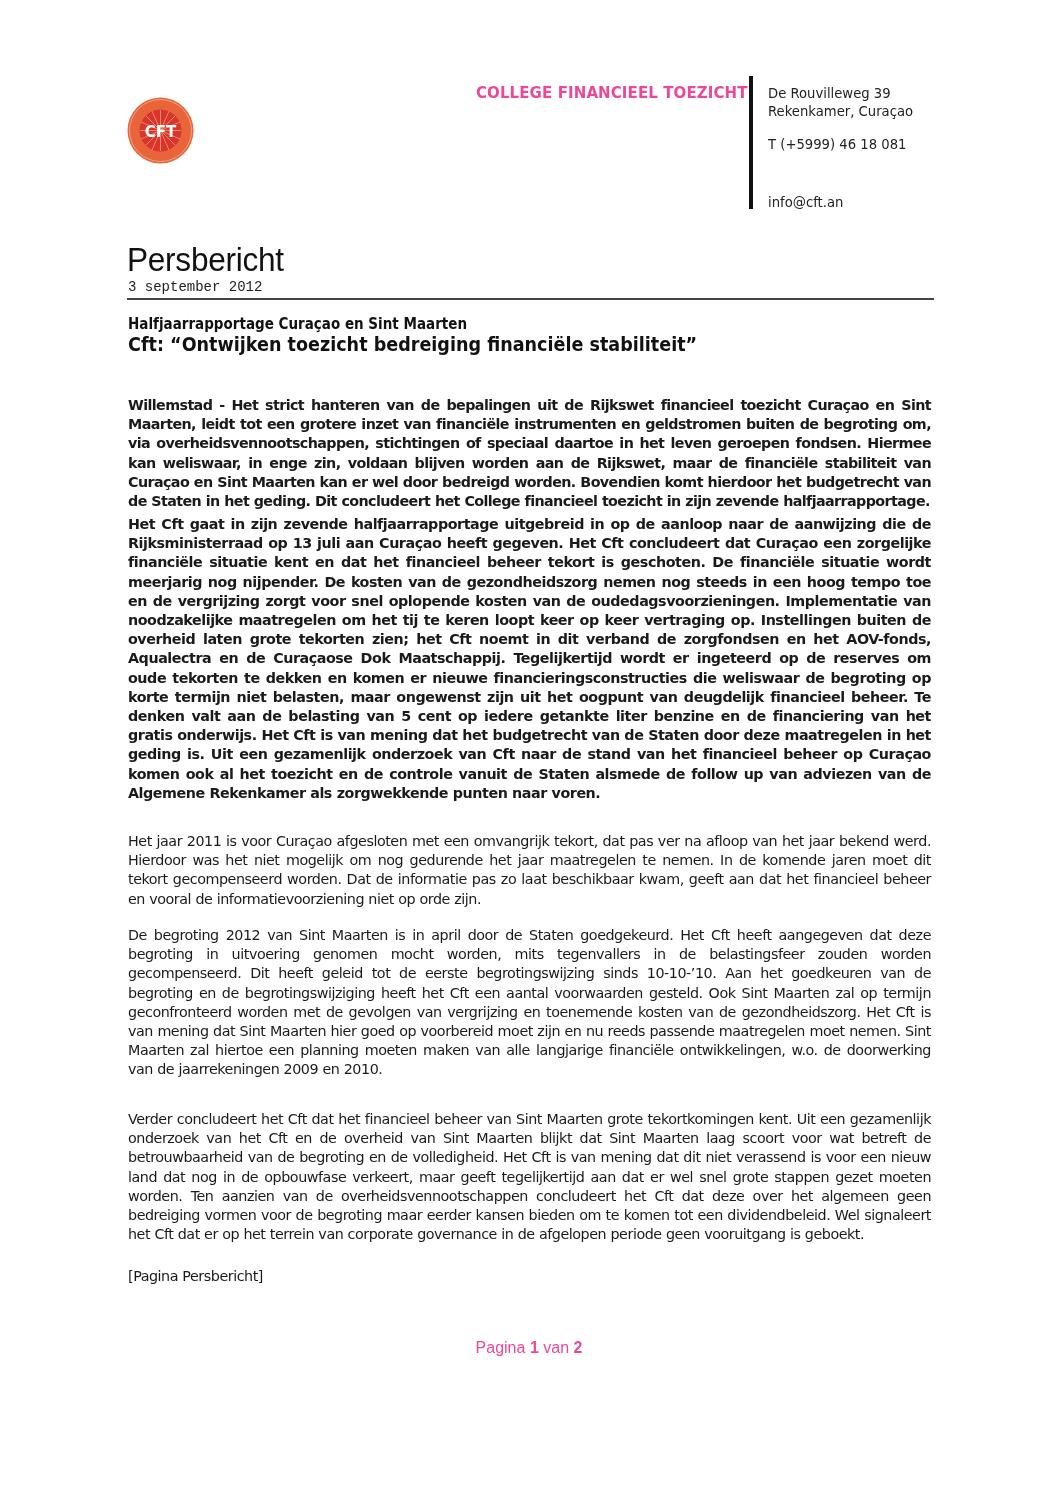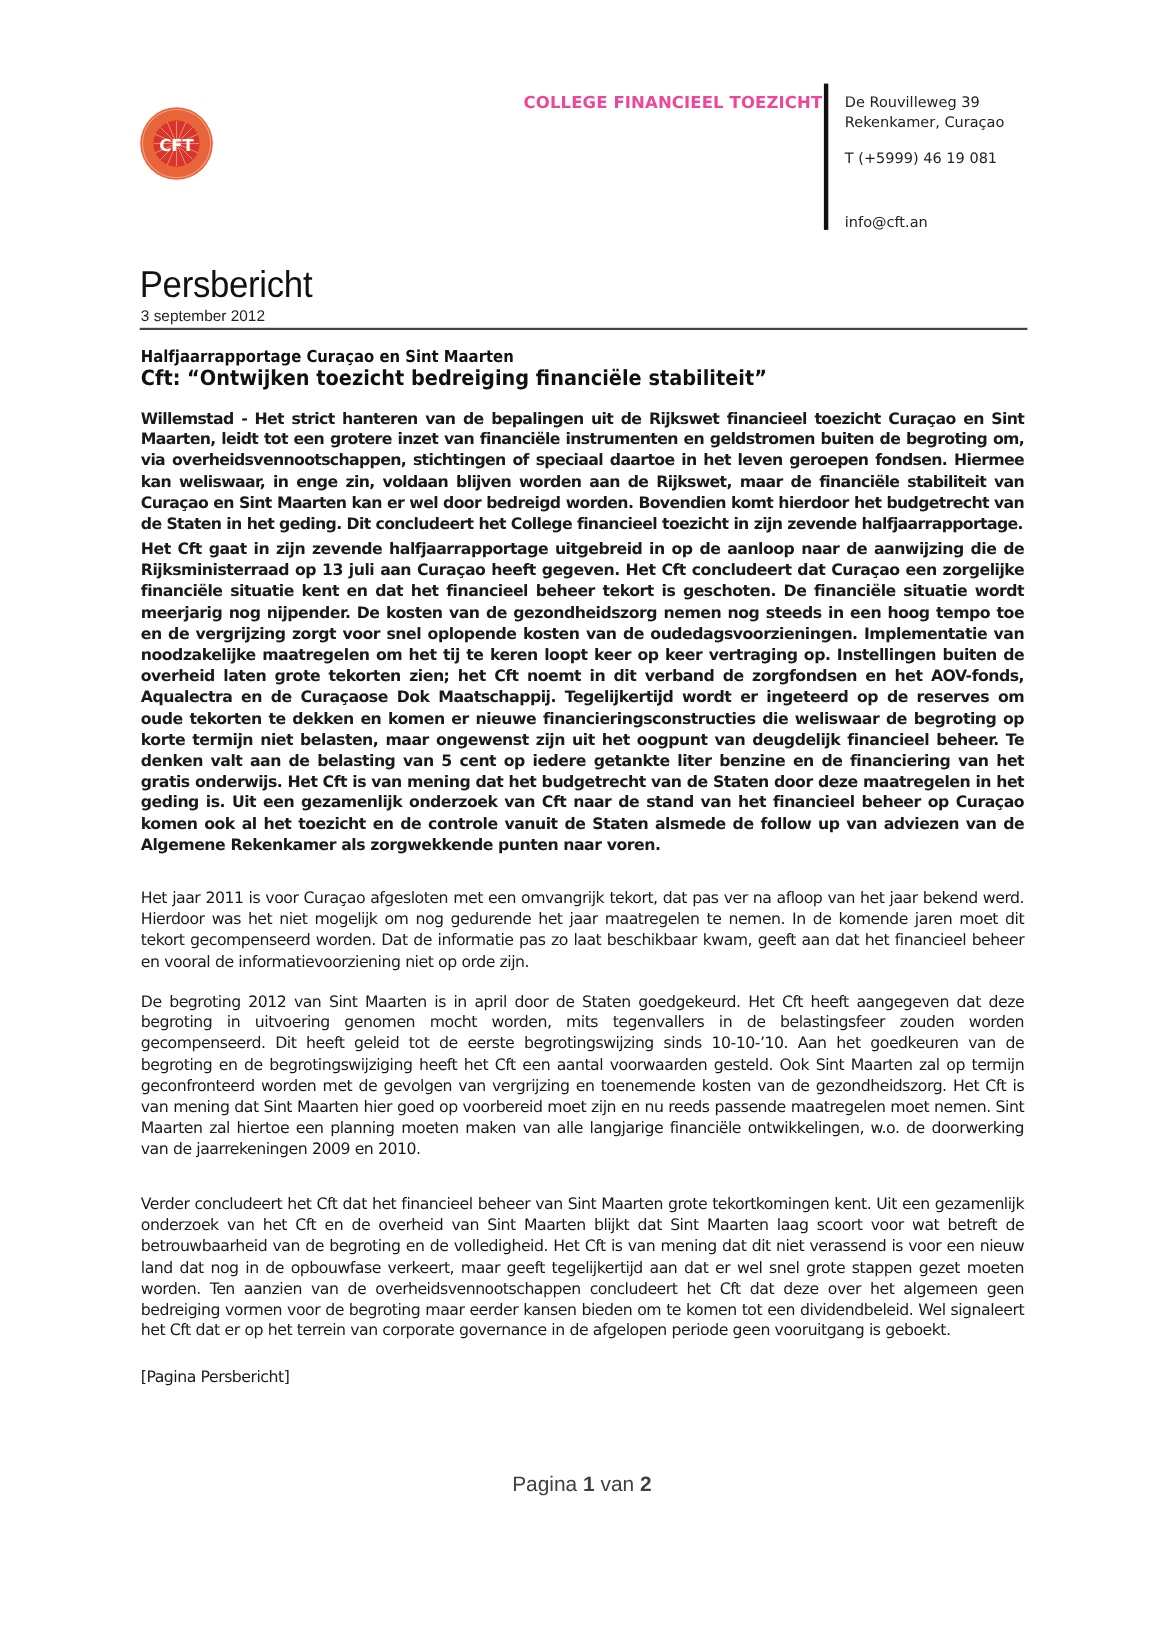--- a/index.html
+++ b/index.html
@@ -5,32 +5,32 @@
     html, body { margin: 0; padding: 0; background: #ffffff; }
     body { width: 1058px; height: 1497px; position: relative; overflow: hidden; color: #1a1a1a; font-family: "DejaVu Sans", sans-serif; }
     .logo { position: absolute; left: 127px; top: 97px; width: 67px; height: 67px; }
     .org-name { position: absolute; left: 476px; top: 84px; font-size: 15px; font-weight: bold; letter-spacing: 0.1px; color: #ec4899; white-space: nowrap; }
     .vbar { position: absolute; left: 749px; top: 76px; width: 4px; height: 133px; background: #111; }
     .contact { position: absolute; left: 768px; top: 85px; font-size: 13.2px; color: #222; line-height: 18px; white-space: nowrap; }
     .contact div { height: 18px; }
     .contact .gap1 { height: 15px; }
     .contact .gap2 { height: 40px; }
     .title { position: absolute; left: 127px; top: 240px; font-size: 34px; font-family: "Liberation Sans", sans-serif; font-weight: normal; color: #111; letter-spacing: -0.3px; transform: scaleX(0.93); transform-origin: left; }
-    .date { position: absolute; left: 128px; top: 279px; font-size: 14px; color: #222; font-family: Liberation Sans, sans-serif; }
+    .date { position: absolute; left: 128px; top: 279px; font-size: 14px; color: #222; font-family: Liberation Mono, monospace; }
     .hrule { position: absolute; left: 127px; top: 298px; width: 807px; height: 2px; background: #444; }
     .subtitle { position: absolute; left: 128px; top: 315px; font-size: 15px; font-weight: bold; color: #111; white-space: nowrap; transform: scaleX(0.9); transform-origin: left; }
     .headline { position: absolute; left: 128px; top: 333px; font-size: 19px; font-weight: bold; color: #111; white-space: nowrap; transform: scaleX(0.925); transform-origin: left; }
-    .body-text { position: absolute; left: 128px; width: 803px; font-size: 14.3px; line-height: 19.2px; text-align: justify; color: #1a1a1a; letter-spacing: -0.45px; word-spacing: 0.2px; }
+    .body-text { position: absolute; left: 128px; width: 803px; font-size: 14.3px; line-height: 19.2px; text-align: justify; color: #1a1a1a; letter-spacing: -0.45px; word-spacing: 0.2px; margin-top: 24px; }
     .lead { top: 372px; font-weight: bold; letter-spacing: -0.6px; }
     .p1 { top: 491px; font-weight: bold; }
     .p2 { top: 808px; }
     .p3 { top: 902px; }
     .p4 { top: 1086px; }
     .end { top: 1243px; }
-    .footer { position: absolute; left: 0; width: 1058px; top: 1339px; text-align: center; font-size: 19px; font-family: "Liberation Sans", sans-serif; color: #404040; }
+    .footer { position: absolute; left: 0; width: 1058px; top: 1339px; text-align: center; font-size: 16px; font-family: "Liberation Sans", sans-serif; color: #ec4899; }
     .footer b { font-weight: bold; }
   </style>
 </head>
 <body>
 
 <div>
 
   <div class="logo">
     <svg width="67" height="67" viewBox="0 0 67 67">
       <defs>
@@ -54,21 +54,21 @@
     </svg>
   </div>
 
   <div class="org-name">COLLEGE FINANCIEEL TOEZICHT</div>
   <div class="vbar"></div>
 
   <div class="contact">
     <div>De Rouvilleweg 39</div>
     <div>Rekenkamer, Curaçao</div>
     <div class="gap1"></div>
-    <div>T (+5999) 46 19 081</div>
+    <div>T (+5999) 46 18 081</div>
     <div class="gap2"></div>
     <div>info@cft.an</div>
   </div>
 
   <div class="title">Persbericht</div>
   <div class="date">3 september 2012</div>
   <div class="hrule"></div>
 
   <div class="subtitle">Halfjaarrapportage Curaçao en Sint Maarten</div>
   <div class="headline">Cft: “Ontwijken toezicht bedreiging financiële stabiliteit”</div>

